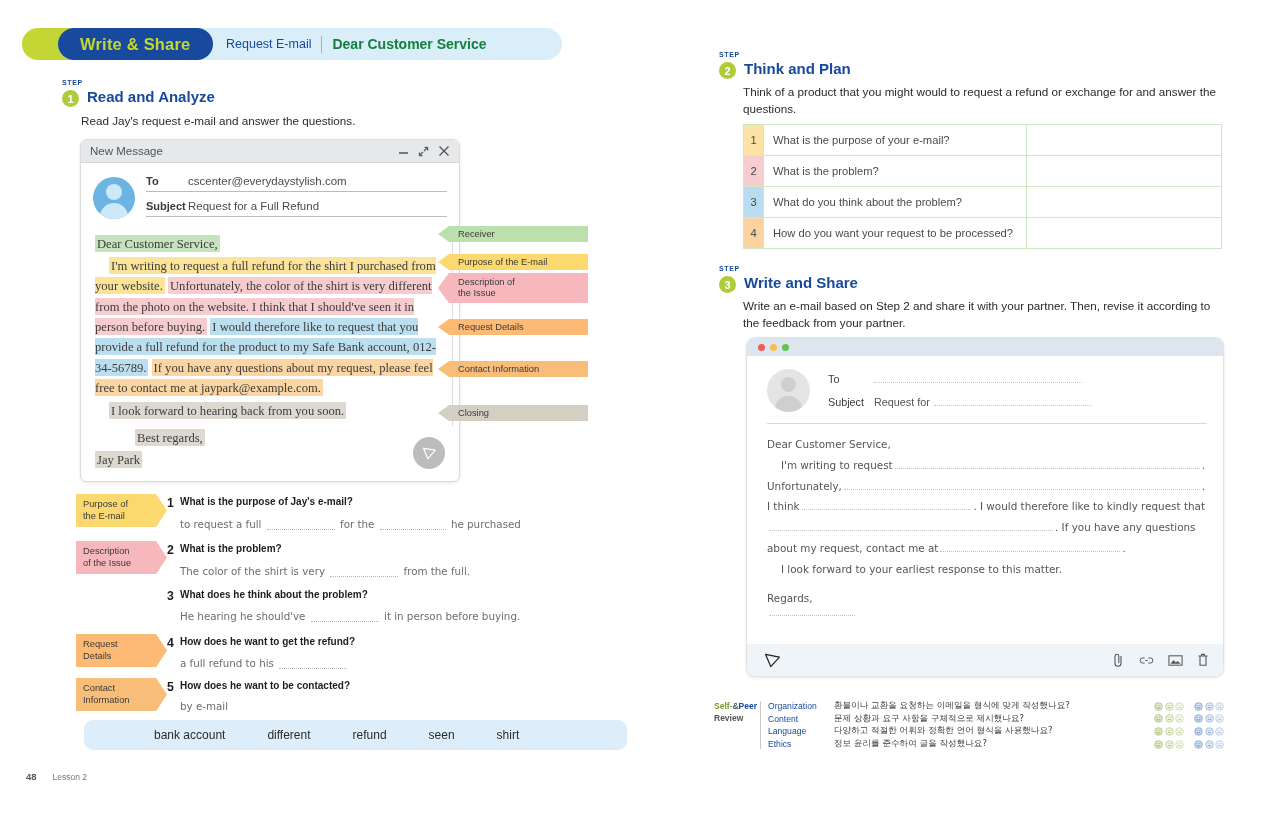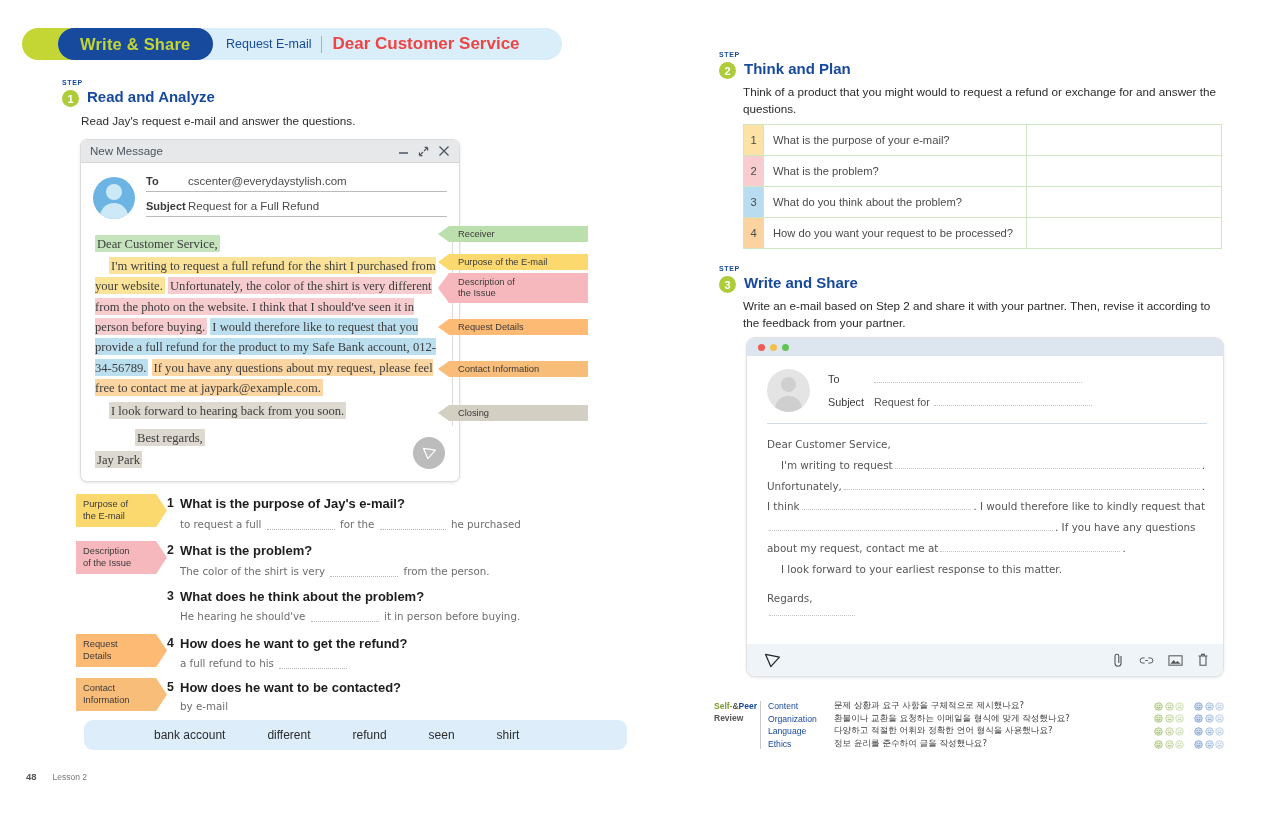--- a/index.html
+++ b/index.html
@@ -48,21 +48,21 @@
     font-size: 16.5px;
     letter-spacing: .2px;
     white-space: nowrap;
   }
   .header-sub {
     position: absolute; left: 204px; top: 0; height: 32px;
     display: flex; align-items: center; gap: 10px;
   }
   .header-sub .sub1 { color: #17499c; font-size: 12.5px; }
   .header-divider { width: 1px; height: 17px; background: #8fb7d8; }
-  .header-sub .sub2 { color: #ef4444; font-weight: bold; font-size: 17px; }
+  .header-sub .sub2 { color: #15803d; font-weight: bold; font-size: 14px; }
 
   
   .step-block { position: absolute; }
   .step-kicker {
     position: absolute; left: 0; top: -11px;
     font-size: 7px; font-weight: bold;
     color: #17499c; letter-spacing: .6px;
   }
   .step-badge {
     position: absolute; left: 0; top: 0;
@@ -174,21 +174,21 @@
 
   
   .q-block { position: absolute; }
   .q-tag {
     position: absolute;
     width: 78px; padding: 5px 6px 5px 7px;
     font-size: 9.3px; line-height: 1.25; color: #3a3a3a;
     clip-path: polygon(0 0, calc(100% - 11px) 0, 100% 50%, calc(100% - 11px) 100%, 0 100%);
   }
   .q-num { position: absolute; left: 167px; font-size: 12.3px; font-weight: bold; color: #1d1d1d; }
-  .q-text { position: absolute; left: 180px; font-size: 13px; font-weight: bold; color: #1d1d1d; white-space: nowrap; }
+  .q-text { position: absolute; left: 180px; font-size: 10px; font-weight: bold; color: #1d1d1d; white-space: nowrap; }
   .q-ans {
     position: absolute; left: 180px;
     font-family: "DejaVu Sans", sans-serif;
     font-size: 10.3px; color: #6d6d6d; white-space: nowrap;
   }
   .blank-dot {
     display: inline-block;
     border-bottom: 1px dotted #b5b5b5;
     vertical-align: bottom;
     margin: 0 2px;
@@ -442,21 +442,21 @@
 
     <div class="q-tag tg-pink" style="left:76px; top:541px;">
       <span>Description</span><br>
       <span>of the Issue</span>
     </div>
     <span class="q-num" style="top:543px;">2</span>
     <span class="q-text" style="top:543px;">What is the problem?</span>
     <span class="q-ans" style="top:565px;">
       <span>The color of the shirt is very</span>
       <span class="blank-dot" style="width:68px;"></span>
-      <span>from the person.</span>
+      <span>from the full.</span>
     </span>
 
     <span class="q-num" style="top:589px;">3</span>
     <span class="q-text" style="top:589px;">What does he think about the problem?</span>
     <span class="q-ans" style="top:610px;">
       <span>He hearing he should've</span>
       <span class="blank-dot" style="width:68px;"></span>
       <span>it in person before buying.</span>
     </span>
 
@@ -620,22 +620,22 @@
 
 <div class="review">
   <div class="review-label">
     <span class="rl-self">Self-</span><span class="rl-amp">&amp;</span><span class="rl-peer">Peer</span><br>
     <span class="rl-rev">Review</span>
   </div>
   <div class="review-sep"></div>
   <div class="review-rows">
 
     <div class="review-row">
-      <span class="rr-cat">Content</span>
-      <span class="rr-q">문제 상황과 요구 사항을 구체적으로 제시했나요?</span>
+      <span class="rr-cat">Organization</span>
+      <span class="rr-q">환불이나 교환을 요청하는 이메일을 형식에 맞게 작성했나요?</span>
       <span class="faces">
         <span class="face-group">
           <svg class="face" viewBox="0 0 20 20">
               <circle cx="10" cy="10" r="8.5" fill="#dfeec8" stroke="#8aa84a" stroke-width="1.2"></circle>
               <circle cx="7" cy="8" r="1" fill="#4c6b1e"></circle>
               <circle cx="13" cy="8" r="1" fill="#4c6b1e"></circle>
               <path d="M6 12 q4 3.6 8 0" fill="none" stroke="#4c6b1e" stroke-width="1.1"></path>
             </svg>
           <svg class="face" viewBox="0 0 20 20">
               <circle cx="10" cy="10" r="8.5" fill="#eef6e2" stroke="#9dbb63" stroke-width="1.2"></circle>
@@ -667,22 +667,22 @@
               <circle cx="10" cy="10" r="8.5" fill="#f0f5fb" stroke="#9ab4d6" stroke-width="1.2"></circle>
               <circle cx="7" cy="8" r="1" fill="#6a89b3"></circle>
               <circle cx="13" cy="8" r="1" fill="#6a89b3"></circle>
               <path d="M6 13.6 q4 -3.4 8 0" fill="none" stroke="#6a89b3" stroke-width="1.1"></path>
             </svg>
         </span>
       </span>
     </div>
 
     <div class="review-row">
-      <span class="rr-cat">Organization</span>
-      <span class="rr-q">환불이나 교환을 요청하는 이메일을 형식에 맞게 작성했나요?</span>
+      <span class="rr-cat">Content</span>
+      <span class="rr-q">문제 상황과 요구 사항을 구체적으로 제시했나요?</span>
       <span class="faces">
         <span class="face-group">
           <svg class="face" viewBox="0 0 20 20">
               <circle cx="10" cy="10" r="8.5" fill="#dfeec8" stroke="#8aa84a" stroke-width="1.2"></circle>
               <circle cx="7" cy="8" r="1" fill="#4c6b1e"></circle>
               <circle cx="13" cy="8" r="1" fill="#4c6b1e"></circle>
               <path d="M6 12 q4 3.6 8 0" fill="none" stroke="#4c6b1e" stroke-width="1.1"></path>
             </svg>
           <svg class="face" viewBox="0 0 20 20">
               <circle cx="10" cy="10" r="8.5" fill="#eef6e2" stroke="#9dbb63" stroke-width="1.2"></circle>

